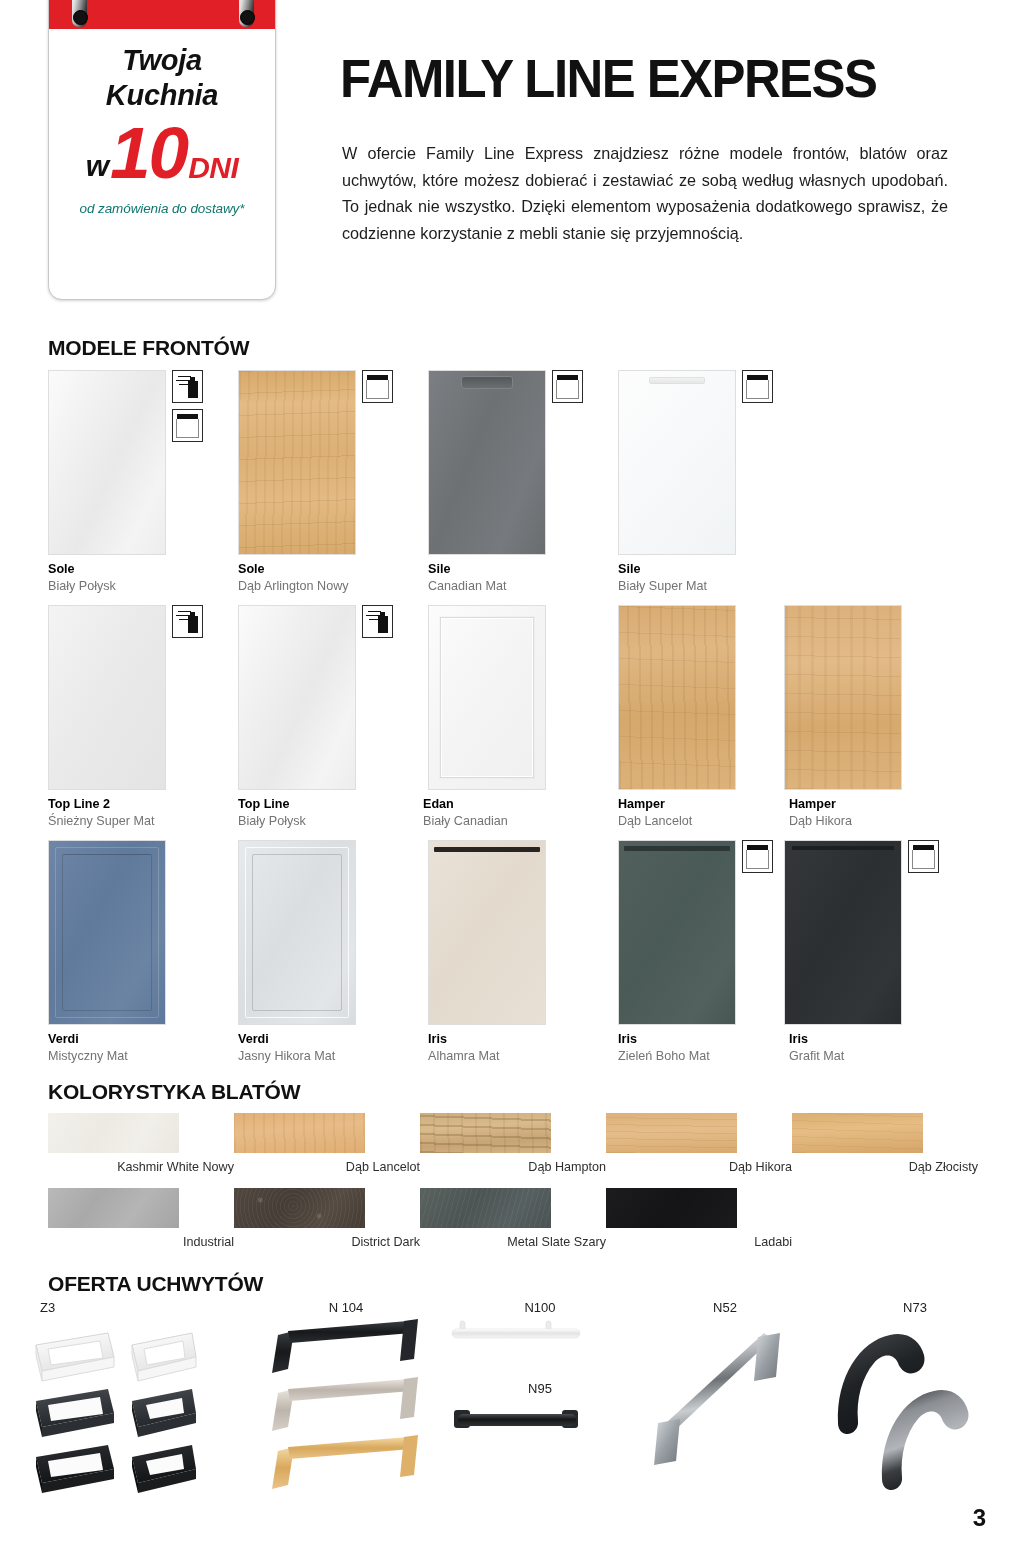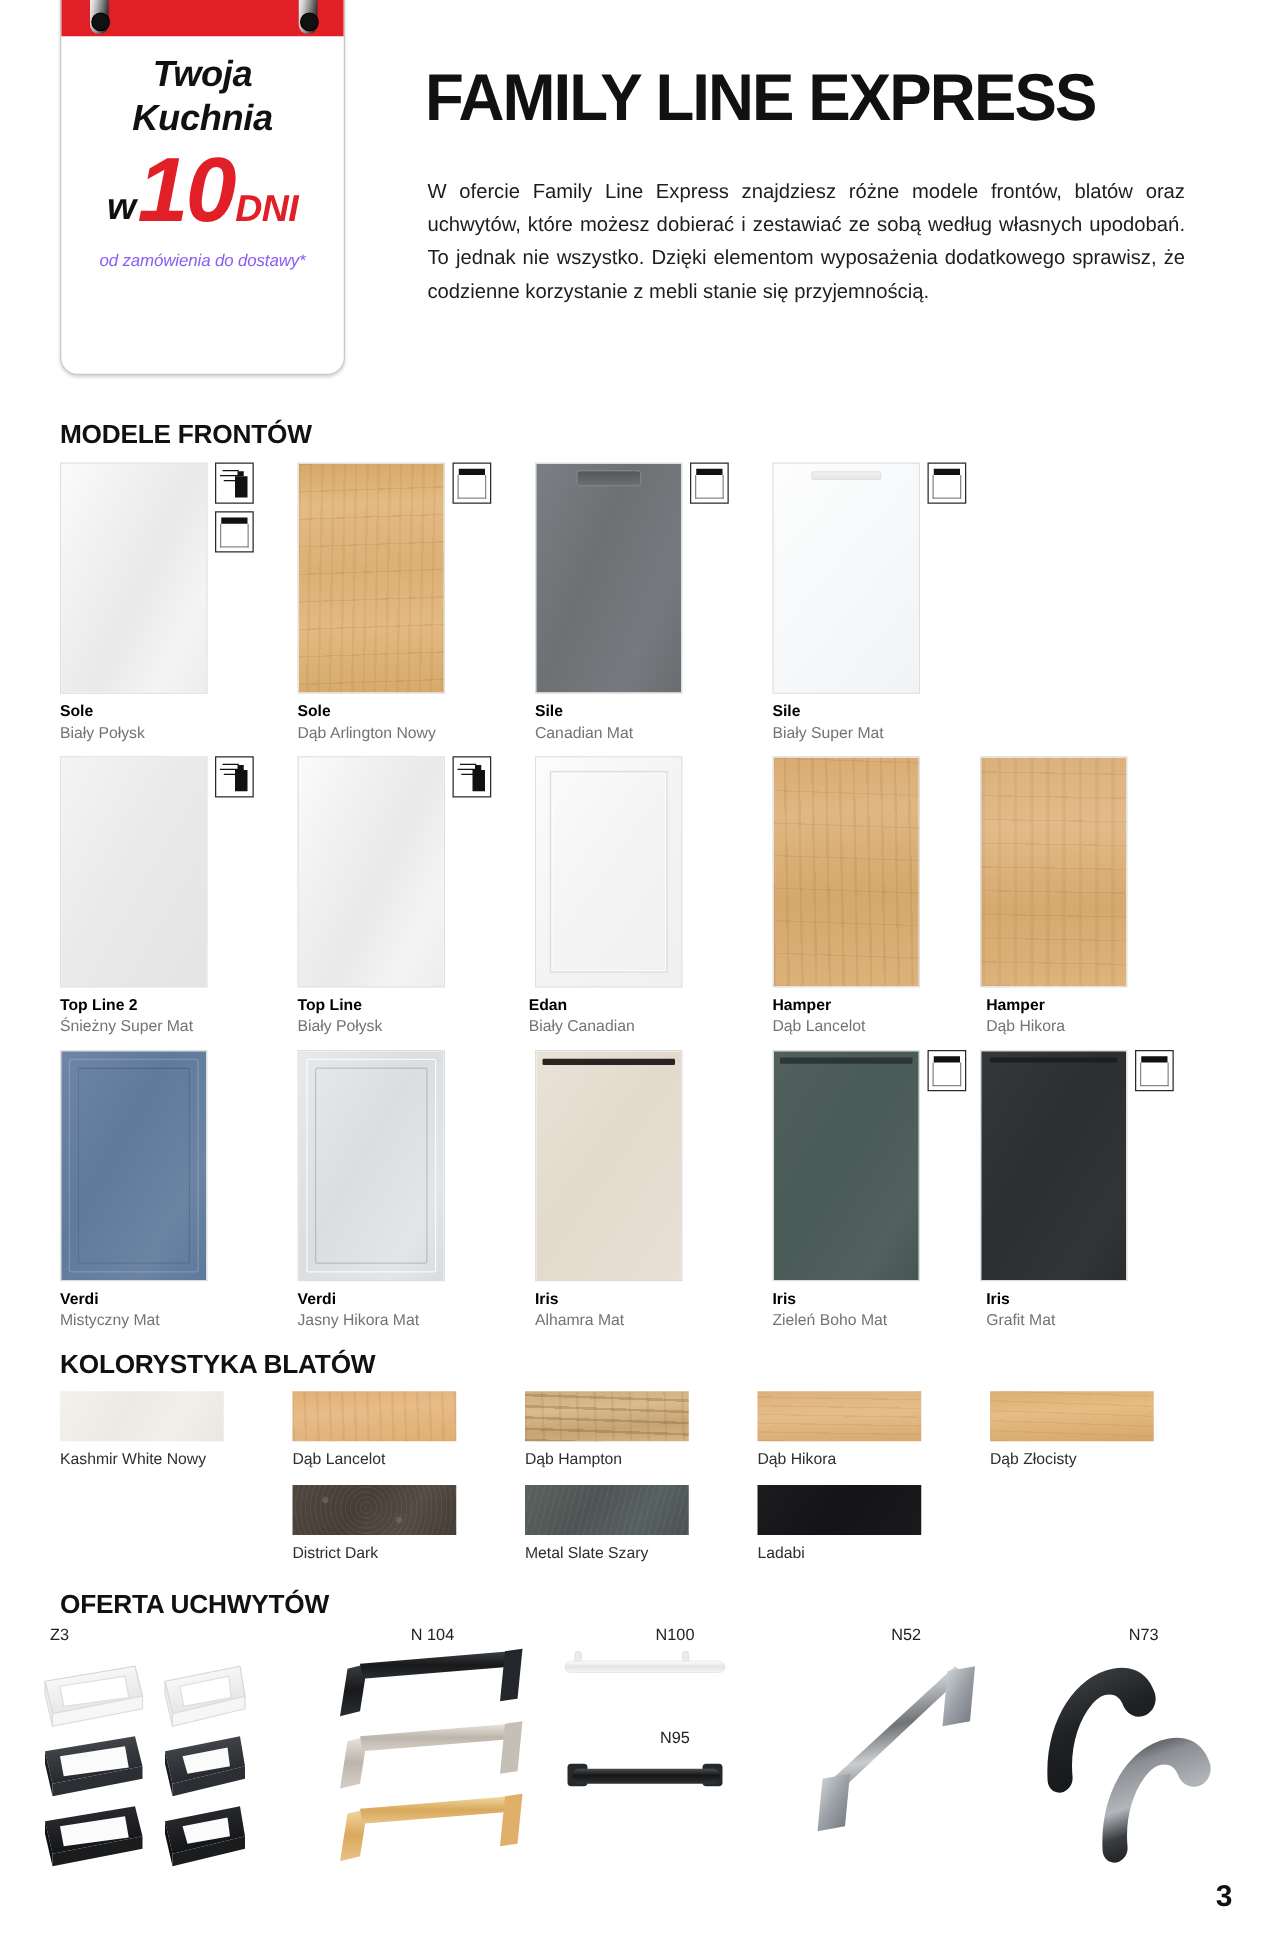--- a/index.html
+++ b/index.html
@@ -42,21 +42,21 @@
   .cal-l1, .cal-l2 {
     font-weight: bold; font-size: 29px; line-height: 1.22; letter-spacing: -0.3px; color: #111;
   }
   .cal-num-row {
     display: flex; align-items: baseline; justify-content: center;
     margin-top: 2px; line-height: 1;
   }
   .cal-w { font-size: 30px; font-weight: bold; color: #111; margin-right: 1px; position: relative; top: -2px; }
   .cal-10 { font-size: 73px; font-weight: bold; color: #e01f26; letter-spacing: -2px; }
   .cal-dni { font-size: 30px; font-weight: bold; color: #e01f26; letter-spacing: -0.5px; margin-left: 1px; }
-  .cal-sub { font-size: 13.5px; color: #8b5cf6; margin-top: 12px; letter-spacing: -0.1px; }
+  .cal-sub { font-size: 13.5px; color: #0f766e; margin-top: 12px; letter-spacing: -0.1px; }
 
   
   .head-title {
     position: absolute; left: 340px; top: 48px;
     font-size: 53px; font-weight: bold; letter-spacing: -1.6px; color: #111;
     font-stretch: condensed;
     transform: scaleX(0.96); transform-origin: left top;
   }
   .head-body {
     position: absolute; left: 342px; top: 140px; width: 606px;
@@ -194,21 +194,21 @@
     position: absolute; left: 6px; right: 6px; top: 6px; bottom: 6px;
     border: 1.5px solid rgba(255,255,255,.8); border-radius: 2px;
   }
   .dec-frame-verdi-g-i {
     position: absolute; left: 13px; right: 13px; top: 13px; bottom: 13px;
     border: 1.5px solid rgba(150,155,160,.5); border-radius: 2px;
   }
 
   
   .tops { position: absolute; left: 48px; top: 1113px; width: 950px; }
-  .trow { position: relative; height: 75px; }
+  .trow { position: relative; height: 75px; text-align: right; }
   .tcell { position: absolute; top: 0; width: 186px; }
   .tswatch { width: 131px; height: 40px; }
   .tname { margin-top: 7px; font-size: 12.6px; color: #2e2e2e; }
 
   .sw-kashmir { background: linear-gradient(120deg,#f2f1ec 0%,#eceae3 40%,#f1efe9 70%,#e9e7e0 100%); }
   .sw-lancelot {
     background:
       repeating-linear-gradient(88deg, rgba(140,96,50,.10) 0 2px, rgba(0,0,0,0) 2px 10px),
       linear-gradient(175deg,#e2b077 0%,#e8bc88 40%,#dfae73 100%);
   }
@@ -510,20 +510,24 @@
         <div class="tswatch sw-hikora"></div>
         <div class="tname">Dąb Hikora</div>
       </div>
       <div class="tcell" style="left:744px">
         <div class="tswatch sw-zlocisty"></div>
         <div class="tname">Dąb Złocisty</div>
       </div>
     </div>
 
     <div class="trow">
+      <div class="tcell" style="left:0">
+        <div class="tswatch sw-industrial"></div>
+        <div class="tname">Industrial</div>
+      </div>
       <div class="tcell" style="left:186px">
         <div class="tswatch sw-district"></div>
         <div class="tname">District Dark</div>
       </div>
       <div class="tcell" style="left:372px">
         <div class="tswatch sw-metalslate"></div>
         <div class="tname">Metal Slate Szary</div>
       </div>
       <div class="tcell" style="left:558px">
         <div class="tswatch sw-ladabi"></div>

